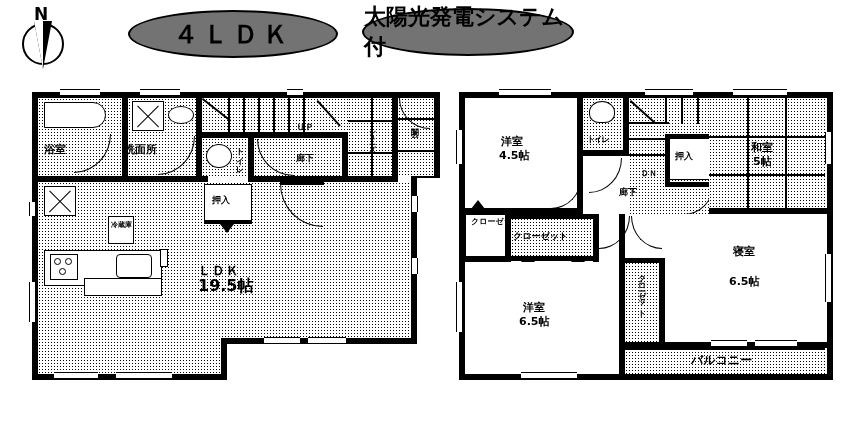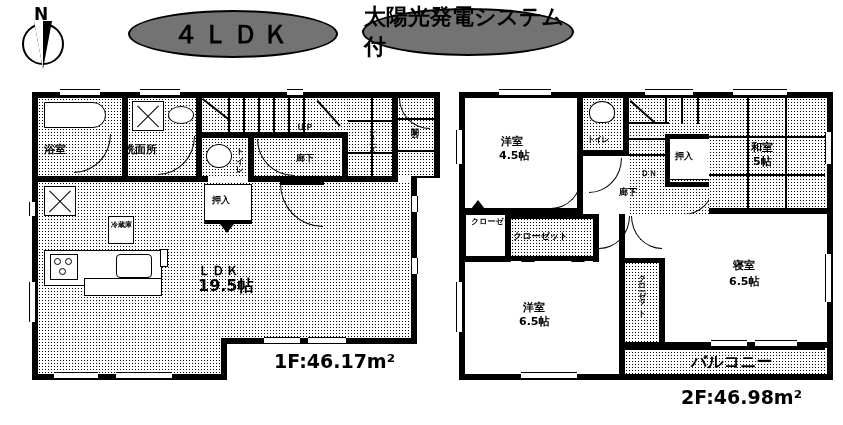--- a/index.html
+++ b/index.html
@@ -21,21 +21,21 @@
   #badge-solar{left:362px;top:8px;width:212px;height:48px;}
   #badge-solar span{font-size:22px;font-weight:bold;letter-spacing:0px;}
   
   .wall{background:#000;position:absolute;}
   .room{position:absolute;box-sizing:border-box;}
   .hatch{background-image:
         radial-gradient(#000 0.6px, transparent 0.7px);
         background-size:3px 3px;background-color:#fff;}
   .white{background:#fff;}
   .lbl{position:absolute;text-align:center;font-weight:bold;line-height:1.05;white-space:nowrap;}
-  .f11{font-size:11px;} .f10{font-size:16px;} .f9{font-size:9px;} .f8{font-size:8px;}
+  .f11{font-size:11px;} .f10{font-size:12px;} .f9{font-size:9px;} .f8{font-size:8px;}
   .f13{font-size:13px;} .f12{font-size:16px;} .f7{font-size:7px;}
   .vert{writing-mode:vertical-rl;text-orientation:upright;line-height:1;}
   .area-label{position:absolute;font-size:19px;font-weight:bold;letter-spacing:0px;}
   .thinline{position:absolute;background:#000;}
   .dooropen{position:absolute;border-left:1.3px solid #000;border-bottom:1.3px solid #000;border-radius:0 0 0 100%;}
   .dooropen-r{position:absolute;border-right:1.3px solid #000;border-bottom:1.3px solid #000;border-radius:0 0 100% 0;}
   .x-mark{position:absolute;}
   .x-mark:before,.x-mark:after{content:"";position:absolute;left:0;top:50%;width:100%;height:1.3px;background:#000;}
   .x-mark:before{transform:rotate(45deg);} .x-mark:after{transform:rotate(-45deg);}
   .win{position:absolute;background:#fff;border-top:1.3px solid #000;border-bottom:1.3px solid #000;}
@@ -163,21 +163,20 @@
 
   <div class="winv" style="left:-3px;top:110px;width:5px;height:14px;"></div>
   <div class="winv" style="left:-3px;top:190px;width:5px;height:40px;"></div>
   <div class="winv" style="left:379px;top:104px;width:5px;height:16px;"></div>
   <div class="winv" style="left:379px;top:166px;width:5px;height:16px;"></div>
   <div class="win" style="left:22px;top:280px;width:44px;height:5px;"></div>
   <div class="win" style="left:84px;top:280px;width:56px;height:5px;"></div>
   <div class="win" style="left:232px;top:245px;width:36px;height:5px;"></div>
   <div class="win" style="left:276px;top:245px;width:38px;height:5px;"></div>
 
-  <div class="area-label" style="left:242px;top:258px;">1F:46.17m²</div>
 </div>
 
 <div class="abs" id="plan2" style="left:459px;top:92px;width:382px;height:290px;">
 
   <div class="wall" style="left:0;top:0;width:374px;height:6px;"></div>
   <div class="wall" style="left:0;top:0;width:6px;height:288px;"></div>
   <div class="wall" style="left:368px;top:0;width:6px;height:288px;"></div>
   <div class="wall" style="left:0;top:282px;width:374px;height:6px;"></div>
 
   <div class="room white" style="left:6px;top:6px;width:118px;height:110px;"></div>
@@ -257,25 +256,24 @@
 
   <div class="room hatch" style="left:166px;top:170px;width:36px;height:80px;"></div>
   <div class="lbl f8 vert" style="left:178px;top:176px;">クローゼット</div>
   <div class="wall" style="left:166px;top:166px;width:40px;height:5px;"></div>
   <div class="wall" style="left:200px;top:166px;width:6px;height:88px;"></div>
   <div class="wall" style="left:166px;top:250px;width:40px;height:5px;"></div>
   <div class="tri-rt" style="left:204px;top:174px;"></div>
   <div class="tri-rt" style="left:204px;top:232px;"></div>
 
   <div class="room white" style="left:206px;top:122px;width:160px;height:128px;"></div>
-  <div class="lbl f11" style="left:274px;top:168px;">寝室</div>
+  <div class="lbl f11" style="left:274px;top:154px;">寝室</div>
   <div class="lbl f11" style="left:270px;top:184px;">6.5帖</div>
   <div class="winv" style="left:366px;top:162px;width:5px;height:48px;"></div>
   <div class="wall" style="left:166px;top:250px;width:206px;height:6px;"></div>
   <div class="win" style="left:252px;top:248px;width:36px;height:5px;"></div>
   <div class="win" style="left:296px;top:248px;width:42px;height:5px;"></div>
 
   <div class="room hatch" style="left:166px;top:256px;width:200px;height:26px;"></div>
   <div class="lbl f10" style="left:232px;top:262px;">バルコニー</div>
   <div class="thinline" style="left:166px;top:256px;width:200px;height:2px;"></div>
 
-  <div class="area-label" style="left:222px;top:294px;">2F:46.98m²</div>
 </div>
 
 </body></html>

